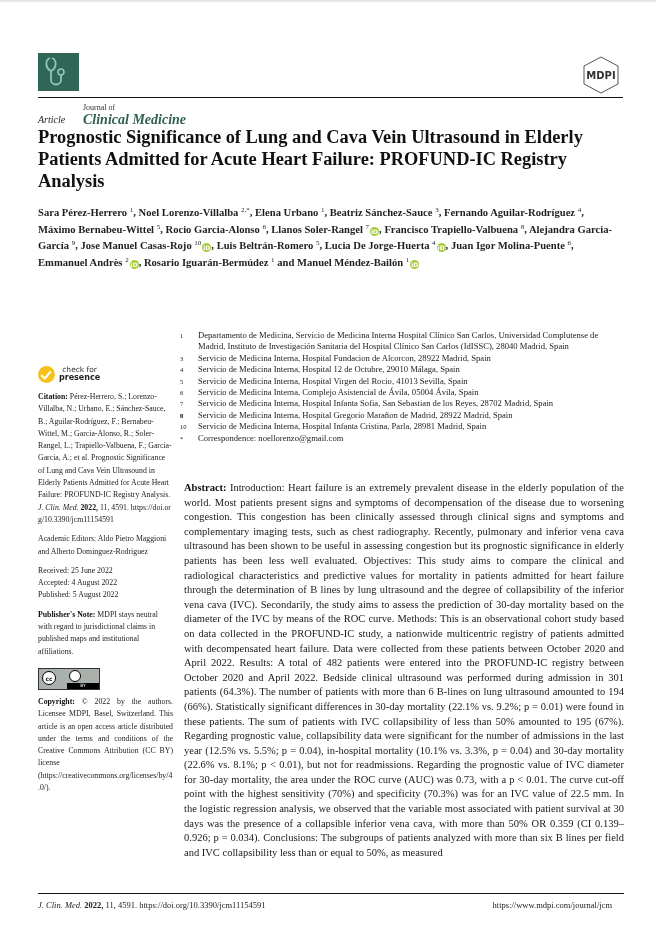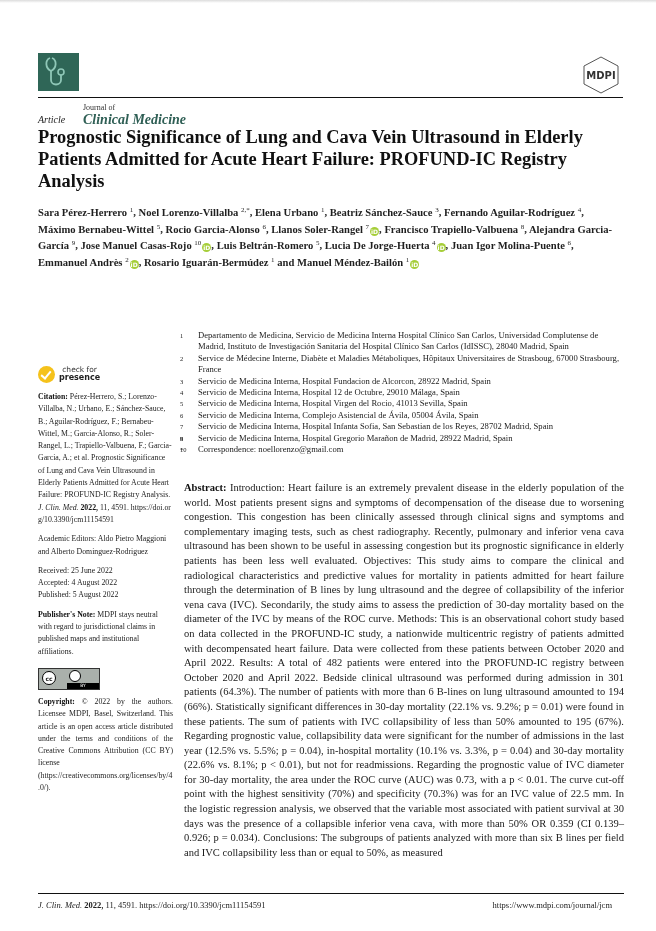--- a/index.html
+++ b/index.html
@@ -68,29 +68,28 @@
   </svg>
 </div>
 
 <div class="article-type">Article</div>
 <h1 class="title">Prognostic Significance of Lung and Cava Vein Ultrasound in Elderly Patients Admitted for Acute Heart Failure: PROFUND-IC Registry Analysis</h1>
 
 <div class="authors" id="authors"><span>Sara Pérez-Herrero</span>&nbsp;<sup>1</sup><span>, </span><span>Noel Lorenzo-Villalba</span>&nbsp;<sup>2,*</sup><span>, </span><span>Elena Urbano</span>&nbsp;<sup>1</sup><span>, </span><span>Beatriz Sánchez-Sauce</span>&nbsp;<sup>3</sup><span>, </span><span>Fernando Aguilar-Rodríguez</span>&nbsp;<sup>4</sup><span>, </span><span>Máximo Bernabeu-Wittel</span>&nbsp;<sup>5</sup><span>, </span><span>Rocio Garcia-Alonso</span>&nbsp;<sup>6</sup><span>, </span><span>Llanos Soler-Rangel</span>&nbsp;<sup>7</sup><span class="orcid">iD</span><span>, </span><span>Francisco Trapiello-Valbuena</span>&nbsp;<sup>8</sup><span>, </span><span>Alejandra Garcia-García</span>&nbsp;<sup>9</sup><span>, </span><span>Jose Manuel Casas-Rojo</span>&nbsp;<sup>10</sup><span class="orcid">iD</span><span>, </span><span>Luis Beltrán-Romero</span>&nbsp;<sup>5</sup><span>, </span><span>Lucia De Jorge-Huerta</span>&nbsp;<sup>4</sup><span class="orcid">iD</span><span>, </span><span>Juan Igor Molina-Puente</span>&nbsp;<sup>6</sup><span>, </span><span>Emmanuel Andrès</span>&nbsp;<sup>2</sup><span class="orcid">iD</span><span>, </span><span>Rosario Iguarán-Bermúdez</span>&nbsp;<sup>1</sup><span> and </span><span>Manuel Méndez-Bailón</span>&nbsp;<sup>1</sup><span class="orcid">iD</span></div>
 
 <div class="affils" id="affils">
     <div class="affil"><span class="num">1</span><span>Departamento de Medicina, Servicio de Medicina Interna Hospital Clínico San Carlos, Universidad Complutense de Madrid, Instituto de Investigación Sanitaria del Hospital Clínico San Carlos (IdISSC), 28040 Madrid, Spain</span></div>
-    <div class="affil"><span class="num">2</span><span>Service de Médecine Interne, Diabète et Maladies Métaboliques, Hôpitaux Universitaires de Strasboug, 67000 Strasbourg, France</span></div>
     <div class="affil"><span class="num">3</span><span>Servicio de Medicina Interna, Hospital Fundacion de Alcorcon, 28922 Madrid, Spain</span></div>
     <div class="affil"><span class="num">4</span><span>Servicio de Medicina Interna, Hospital 12 de Octubre, 29010 Málaga, Spain</span></div>
     <div class="affil"><span class="num">5</span><span>Servicio de Medicina Interna, Hospital Virgen del Rocio, 41013 Sevilla, Spain</span></div>
     <div class="affil"><span class="num">6</span><span>Servicio de Medicina Interna, Complejo Asistencial de Ávila, 05004 Ávila, Spain</span></div>
     <div class="affil"><span class="num">7</span><span>Servicio de Medicina Interna, Hospital Infanta Sofia, San Sebastian de los Reyes, 28702 Madrid, Spain</span></div>
     <div class="affil"><span class="num">8</span></div>
     <div class="affil"><span class="num">9</span><span>Servicio de Medicina Interna, Hospital Gregorio Marañon de Madrid, 28922 Madrid, Spain</span></div>
-    <div class="affil"><span class="num">10</span></div>
+    <div class="affil"><span class="num">10</span><span>Servicio de Medicina Interna, Hospital Infanta Cristina, Parla, 28981 Madrid, Spain</span></div>
     <div class="affil"><span class="num">*</span><span>Correspondence: noellorenzo@gmail.com</span></div>
   </div>
 
 <div class="sidebar">
   <div class="checkupd">
     <span class="circle"></span>
     <span class="t">
       <span>check for</span><br>
       <b>presence</b>
     </span>

